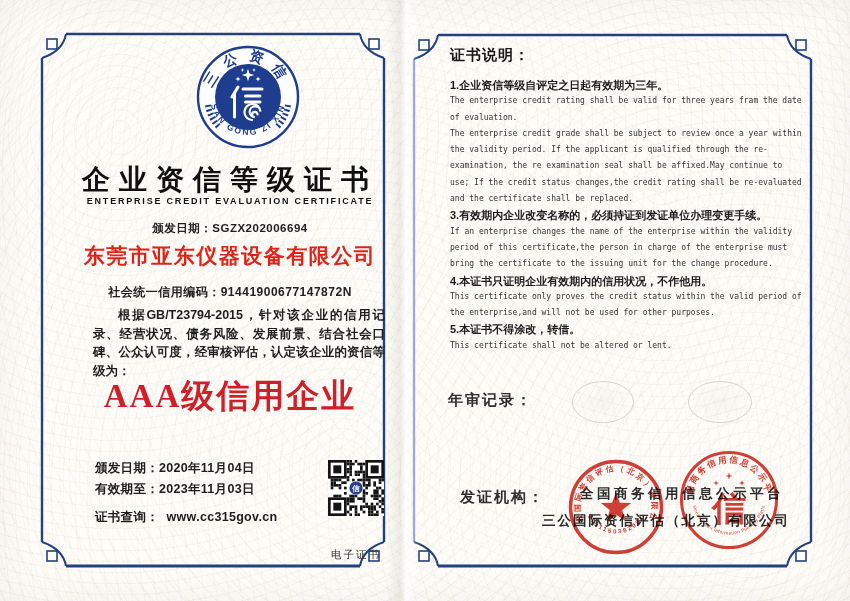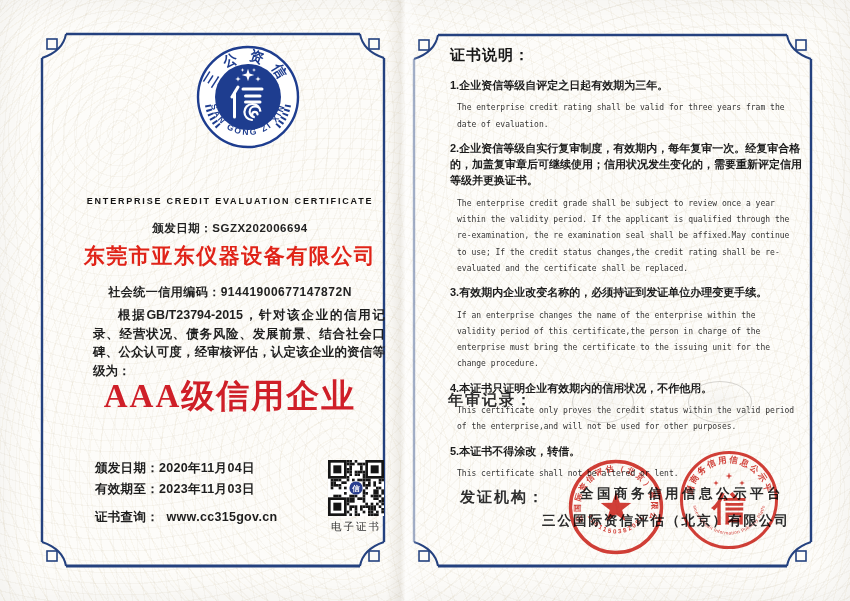--- a/index.html
+++ b/index.html
@@ -27,29 +27,29 @@
   .cert-sub{top:164px;font-size:9px;font-weight:700;letter-spacing:1.8px;color:#141414;}
   .credit-line{top:189px;font-size:11.5px;font-weight:700;letter-spacing:.5px;color:#222;}
   .company{top:210px;font-size:21px;font-weight:800;letter-spacing:1.5px;color:#e02318;}
   .social-line{top:252px;font-size:12px;font-weight:700;letter-spacing:.5px;color:#222;}
   .statement{position:absolute;left:36px;top:274px;width:292px;font-size:12.5px;font-weight:700;
     line-height:18.5px;color:#1f1f1f;text-align:justify;text-indent:2em;}
   .rating{top:342px;font-family:"Liberation Serif","DejaVu Serif",serif;font-size:33px;
     font-weight:800;letter-spacing:2px;color:#cf1f28;}
   .kv{position:absolute;left:38px;font-size:12.5px;font-weight:700;color:#1d1d1d;letter-spacing:.3px;}
   .qr{position:absolute;left:271px;top:428px;width:56px;height:56px;}
-  .qr-label{position:absolute;left:258px;top:488px;width:82px;text-align:center;
+  .qr-label{position:absolute;left:258px;top:516px;width:82px;text-align:center;
     font-family:"Liberation Serif","DejaVu Serif",serif;font-size:10.5px;letter-spacing:2px;color:#333;}
   
   .rp-head{position:absolute;left:38px;top:13px;font-size:15px;font-weight:800;
     letter-spacing:1px;color:#171717;}
   .notes{position:absolute;left:38px;top:44px;width:352px;}
   .notes .zh{font-size:11px;font-weight:700;color:#1c1c1c;line-height:16.3px;margin:0;}
   .notes .en{font-family:"DejaVu Sans Mono","Liberation Mono",monospace;font-size:8px;
-    color:#333;line-height:16.3px;margin:7px;letter-spacing:0;}
+    color:#333;line-height:16.3px;margin:0;letter-spacing:0;}
   .rp-label{position:absolute;font-size:15px;font-weight:600;letter-spacing:2px;color:#2e2e2e;text-align:right;}
   .stamp-ellipse{position:absolute;border:1px solid #d6d4cf;border-radius:50%;
     background:radial-gradient(ellipse at center, rgba(180,180,175,.10), rgba(255,255,255,0) 70%);}
   .issuer-line{position:absolute;font-size:13.5px;font-weight:700;color:#2b2b2b;z-index:1;}
   .seal{position:absolute;z-index:2;opacity:.9;mix-blend-mode:multiply;}
 </style>
 </head>
 <body>
 
 <div class="sheet">
@@ -98,20 +98,21 @@
         <g stroke="#ffffff" stroke-width="3" stroke-linecap="round" fill="none">
           <path d="M42,42 L36,52"></path>
           <path d="M38.5,48 L38.5,72"></path>
           <path d="M47,44 L66,44"></path>
           <path d="M49.5,51 H64"></path>
           <path d="M49.5,57 H64"></path>
           <path d="M56,75 a8,8 0 1 1 8.4,-8.4 a5.4,5.4 0 1 0 -5.6,5.6 a2.7,2.7 0 1 1 2.7,-2.7" stroke-width="2.2"></path>
         </g>
       </svg>
 
+      <div class="center cert-title">企业资信等级证书</div>
       <div class="center cert-sub">ENTERPRISE CREDIT EVALUATION CERTIFICATE</div>
 
       <div class="center credit-line"><span>颁发日期：</span><span>SGZX202006694</span></div>
 
       <div class="center company">东莞市亚东仪器设备有限公司</div>
 
       <div class="center social-line"><span>社会统一信用编码：</span><span>91441900677147872N</span></div>
 
       <div class="statement">根据GB/T23794-2015，针对该企业的信用记录、经营状况、债务风险、发展前景、结合社会口碑、公众认可度，经审核评估，认定该企业的资信等级为：</div>
 
@@ -286,21 +287,20 @@
         <rect x="384" y="518" width="10" height="10"></rect>
         <rect x="7" y="518" width="10" height="10"></rect>
       </g>
     </svg>
 
     <div class="rp-head">证书说明：</div>
 
     <div class="notes">
       <p class="zh">1.企业资信等级自评定之日起有效期为三年。</p>
       <p class="en">The enterprise credit rating shall be valid for three years fram the date of evaluation.</p>
-      <p class="zh">2.企业资信等级自实行复审制度，有效期内，每年复审一次。经复审合格的，加盖复审章后可继续使用；信用状况发生变化的，需要重新评定信用等级并更换证书。</p>
       <p class="en">The enterprise credit grade shall be subject to review once a year within the validity period. If the applicant is qualified through the re-examination, the re examination seal shall be affixed.May continue to use; If the credit status changes,the credit rating shall be re-evaluated and the certificate shall be replaced.</p>
       <p class="zh">3.有效期内企业改变名称的，必须持证到发证单位办理变更手续。</p>
       <p class="en">If an enterprise changes the name of the enterprise within the validity period of this certificate,the person in charge of the enterprise must bring the certificate to the issuing unit for the change procedure.</p>
       <p class="zh">4.本证书只证明企业有效期内的信用状况，不作他用。</p>
       <p class="en">This certificate only proves the credit status within the valid period of the enterprise,and will not be used for other purposes.</p>
       <p class="zh">5.本证书不得涂改，转借。</p>
       <p class="en">This certificate shall not be altered or lent.</p>
     </div>
 
     <div class="rp-label" style="left:36px;top:358px;">年审记录：</div>

